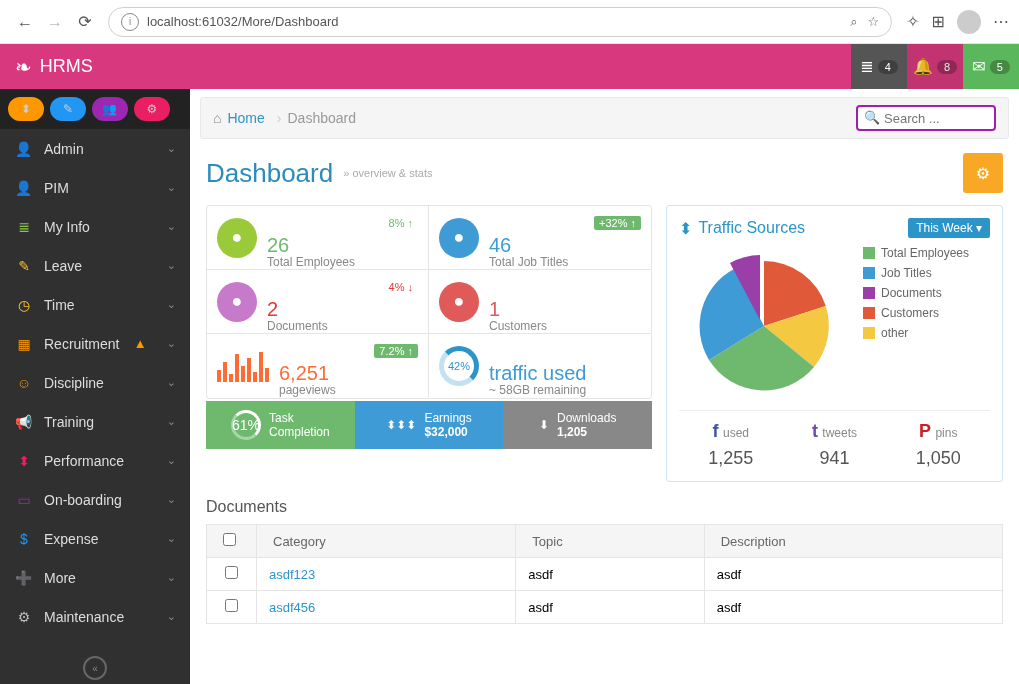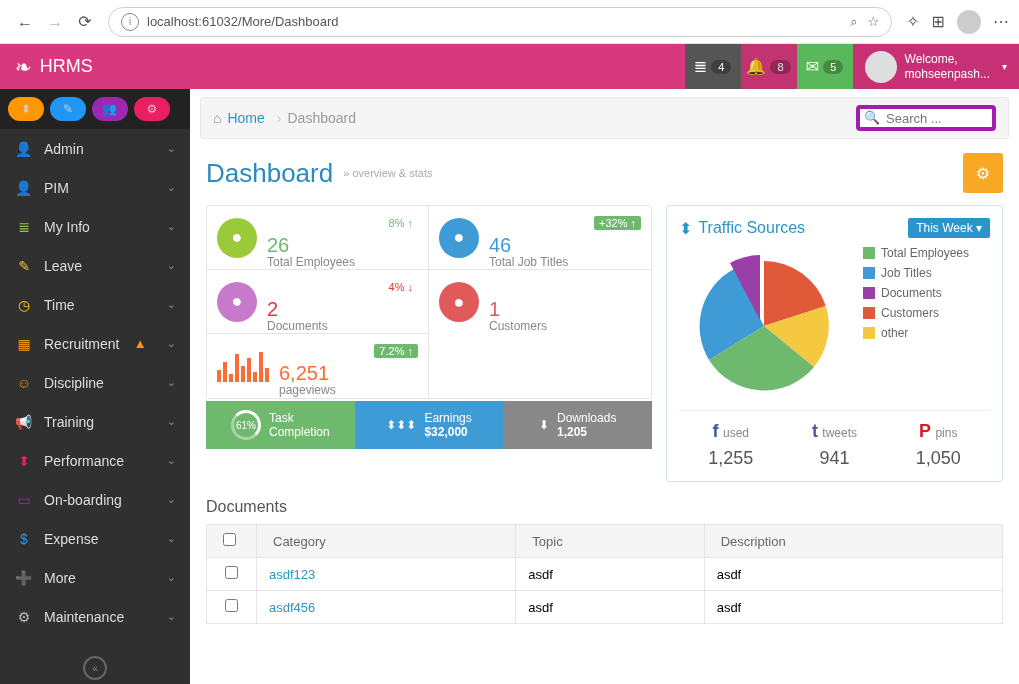--- a/index.html
+++ b/index.html
@@ -44,21 +44,21 @@
 .menu-item .mi-warn { margin-left: auto; color: #ff9800; font-size: 13px; margin-right:6px; }
 .sidebar-collapse { position: absolute; bottom: 4px; left: 0; right: 0; display: flex; justify-content: center; }
 .sidebar-collapse .circ { width: 24px; height: 24px; border: 2px solid #666; border-radius: 50%; display:flex; align-items:center; justify-content:center; font-size:10px; color:#888;}
 
 
 .main { flex: 1; background: #fff; overflow-y: auto; }
 .breadcrumb-bar { height: 42px; background: #f5f5f5; border: 1px solid #e8e8e8; margin: 8px 10px 0 10px; border-radius: 3px; display: flex; align-items: center; padding: 0 12px; font-size: 14px; color: #999; }
 .breadcrumb-bar .home-link { color: #2b95c9; margin: 0 6px; }
 .breadcrumb-bar .sep { margin: 0 6px; color: #ccc; }
 .search-wrap { margin-left: auto; }
-.search-wrap input { height: 26px; width: 140px; border: 4px solid #a21caf; border-radius: 4px; padding: 0 0 0 26px; font-size: 13px; color: #6bb5db; }
+.search-wrap input { height: 26px; width: 140px; border: 2px solid #a21caf; border-radius: 4px; padding: 0 0 0 26px; font-size: 13px; color: #6bb5db; }
 .search-rel { position: relative; }
 .search-rel .sicon { position:absolute; left:8px; top:5px; color:#6bb5db; font-size:13px; }
 
 .page-title-row { display:flex; align-items:center; padding: 14px 16px 6px; }
 .page-title { color: #2b8bbd; font-size: 26px; font-weight: 400; }
 .page-sub { color: #aaa; font-size: 11px; margin-left: 10px; }
 .page-sub::before { content: "» "; }
 .gear-box { margin-left:auto; width:40px; height:40px; background:#f9a825; border-radius:3px; display:flex; align-items:center; justify-content:center; color:#fff; }
 
 .dash-row { display:flex; gap:14px; padding: 6px 16px; }
@@ -74,21 +74,21 @@
 .sc-badge { position:absolute; top:10px; right:10px; font-size:11px; padding:1px 5px; border-radius:2px; color:#fff; }
 .pageview-bars { display:flex; align-items:flex-end; gap:2px; height:32px; margin-right:10px;}
 .pageview-bars span { width:4px; background:#ff6b35; }
 .donut { width:40px; height:40px; border-radius:50%; border:5px solid #c5e1f1; border-top-color:#2b95c9; border-right-color:#2b95c9; display:flex; align-items:center; justify-content:center; font-size:11px; color:#2b95c9; margin-right:10px; flex-shrink:0; }
 
 .stat-footer { display:flex; height:48px; margin-top:2px; }
 .sf-cell { flex:1; display:flex; align-items:center; justify-content:center; gap:8px; color:#fff; font-size:12px; }
 .sf-cell.green { background:#6fb96f; }
 .sf-cell.blue { background:#3e9bd6; }
 .sf-cell.gray { background:#888; }
-.sf-cell .pct-ring { width:30px; height:30px; border-radius:50%; border:3px solid rgba(255,255,255,.4); border-top-color:#fff; border-right-color:#fff; display:flex; align-items:center; justify-content:center; font-size:10px;}
+.sf-cell .pct-ring { width:30px; height:30px; border-radius:50%; border:3px solid rgba(255,255,255,.4); border-top-color:#fff; border-right-color:#fff; display:flex; align-items:center; justify-content:center; font-size:14px;}
 .sf-cell .col2 { display:flex; flex-direction:column; line-height:1.2;}
 .sf-cell .col2 .v { font-weight:bold; }
 
 .traffic-card { flex:1; border:1px solid #d0e3ee; border-radius:3px; padding:12px; }
 .traffic-head { display:flex; align-items:center; margin-bottom:8px; }
 .traffic-head .tt { color:#2b95c9; font-size:16px; margin-left:6px;}
 .traffic-head .dd { margin-left:auto; background:#2b95c9; color:#fff; font-size:12px; padding:3px 8px; border-radius:2px;}
 .traffic-body { display:flex; gap:14px; }
 .legend { font-size:12px; color:#666; }
 .legend div { display:flex; align-items:center; margin-bottom:6px; }
@@ -140,28 +140,20 @@
     <span class="badge">4</span>
   </div>
   <div class="hdr-btn bell-red">
     <span>🔔</span>
     <span class="badge">8</span>
   </div>
   <div class="hdr-btn env-green">
     <span>✉</span>
     <span class="badge">5</span>
   </div>
-  <div class="user-area">
-    <div class="uavatar"></div>
-    <div class="welcome">
-      <div>Welcome,</div>
-      <div>mohseenpash...</div>
-    </div>
-    <span class="caret">▾</span>
-  </div>
 </div>
 
 <div class="app-body">
 
   <div class="sidebar">
     <div class="quick-icons">
       <div class="qi grad">⬍</div>
       <div class="qi blue">✎</div>
       <div class="qi purple">👥</div>
       <div class="qi pink">⚙</div>
@@ -315,20 +307,27 @@
                 <span style="height:24px"></span>
                 <span style="height:10px"></span>
                 <span style="height:30px"></span>
                 <span style="height:14px"></span>
               </div>
               <div class="sc-body">
                 <div class="big" style="color:#ff6b35">6,251</div>
                 <div class="lbl">pageviews</div>
               </div>
               <span class="sc-badge" style="background:#6fb96f;color:#fff">7.2% ↑</span>
+            </div>
+            <div class="stat-cell">
+              <div class="donut">42%</div>
+              <div class="sc-body">
+                <div class="big" style="color:#3e9bd6">traffic used</div>
+                <div class="lbl">~ 58GB remaining</div>
+              </div>
             </div>
           </div>
         <div class="stat-footer">
           <div class="sf-cell green">
             <div class="pct-ring">61%</div>
             <div class="col2">
                 <span>Task</span>
                 <span>Completion</span>
               </div>
           </div>

